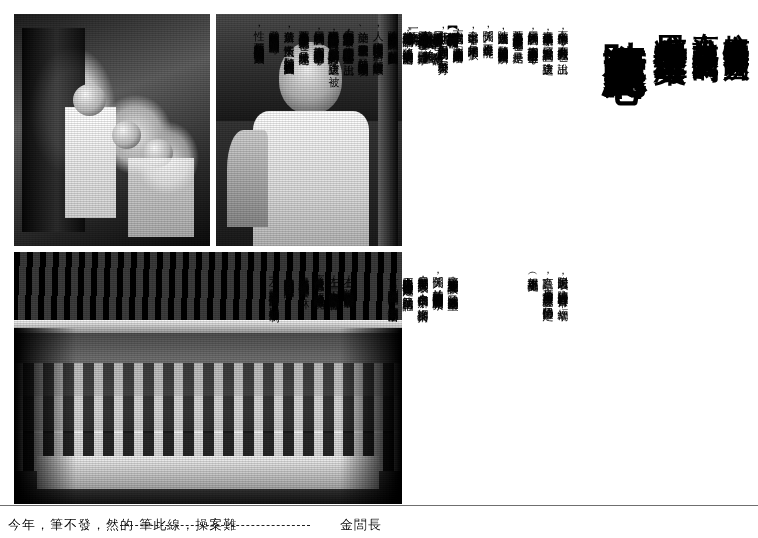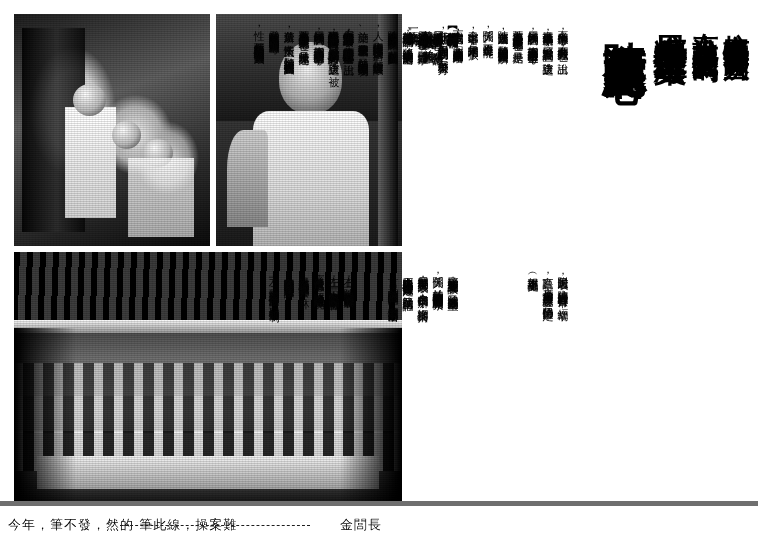--- a/index.html
+++ b/index.html
@@ -185,21 +185,21 @@
   .col.bold { font-weight: bold; }
 
   
   .bottom-strip {
     position: absolute;
     left: 0;
     bottom: 0;
     width: 758px;
     height: 32px;
     background: #ffffff;
-    border-top: 5px solid #d946ef;
+    border-top: 1px solid #d946ef;
   }
   .bottom-text {
     position: absolute;
     bottom: 4px;
     font-family: "DejaVu Sans", sans-serif;
     font-size: 13px;
     color: #1a1916;
     letter-spacing: 1px;
     white-space: nowrap;
   }

